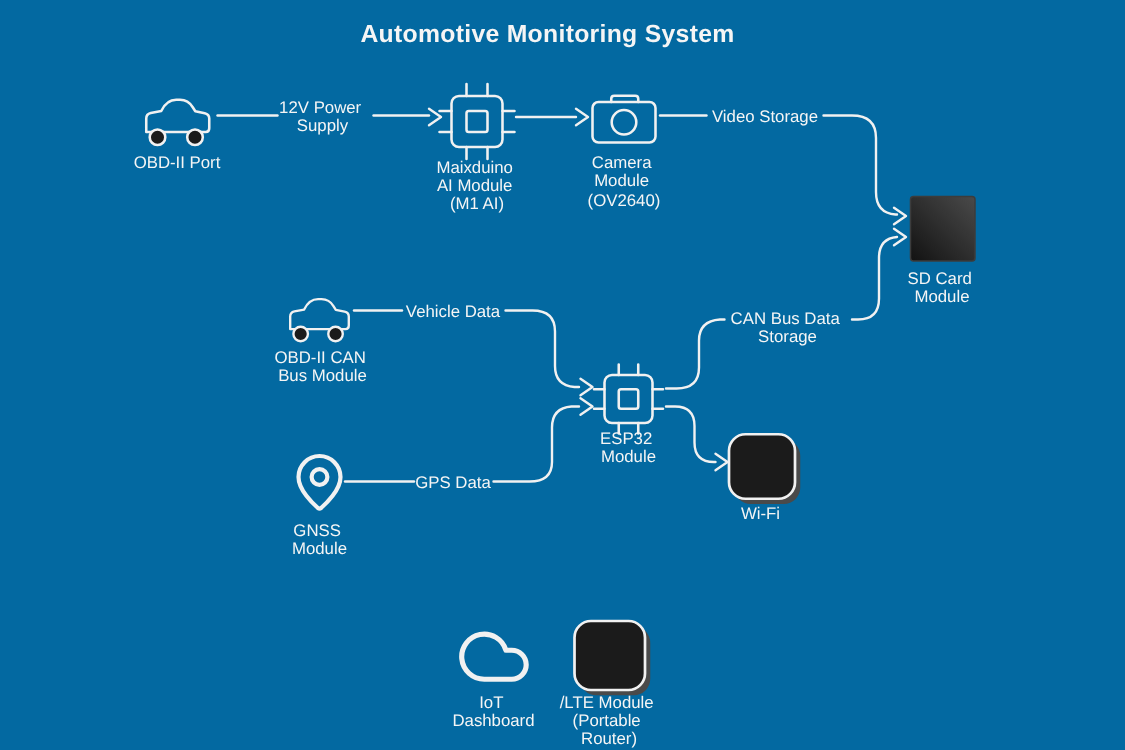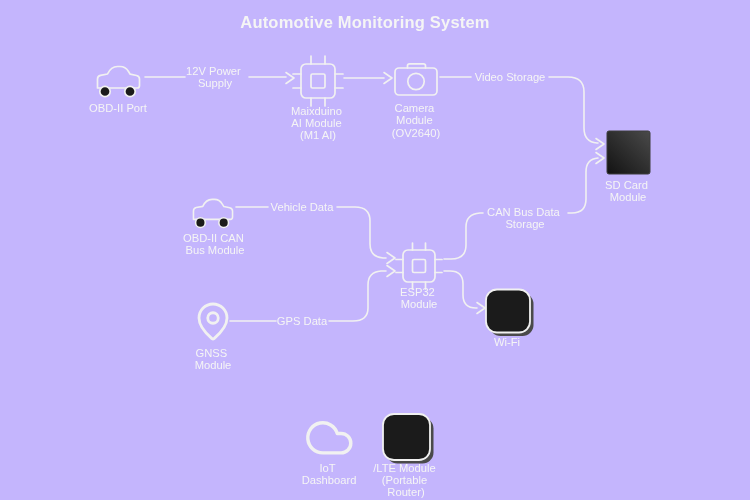--- a/index.html
+++ b/index.html
@@ -1,18 +1,18 @@
 <!DOCTYPE html>
 <html><head>
 <meta charset="utf-8">
 <style>
   html,body { margin:0; padding:0; background:#1b1b1b; }
   .stage {
     width:750px; height:500px;
-    background:#c4b5fd;
+    background:#0369a1;
     position:relative;
     overflow:hidden;
     font-family:"Liberation Sans", sans-serif;
   }
   svg { display:block; }
   .stroke {
     stroke:#f1f1f1; fill:none;
     stroke-width:1.6;
     stroke-linecap:round; stroke-linejoin:round;
   }

